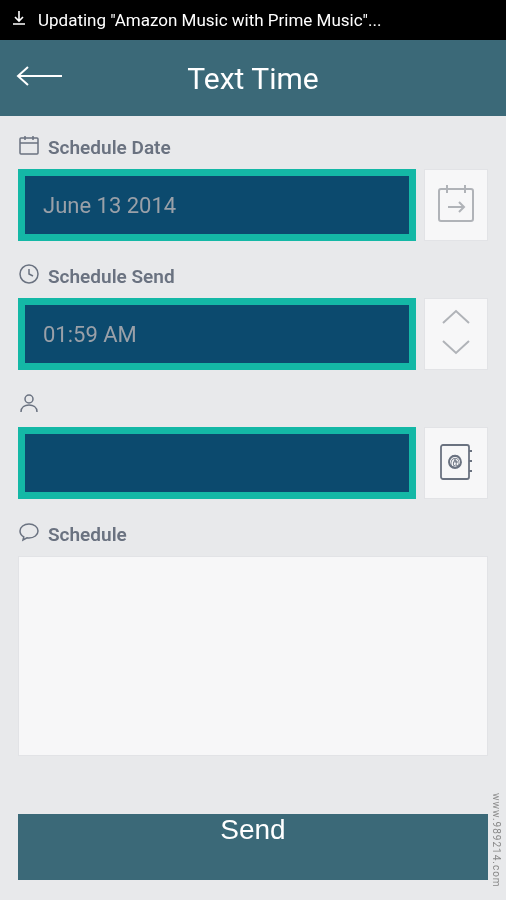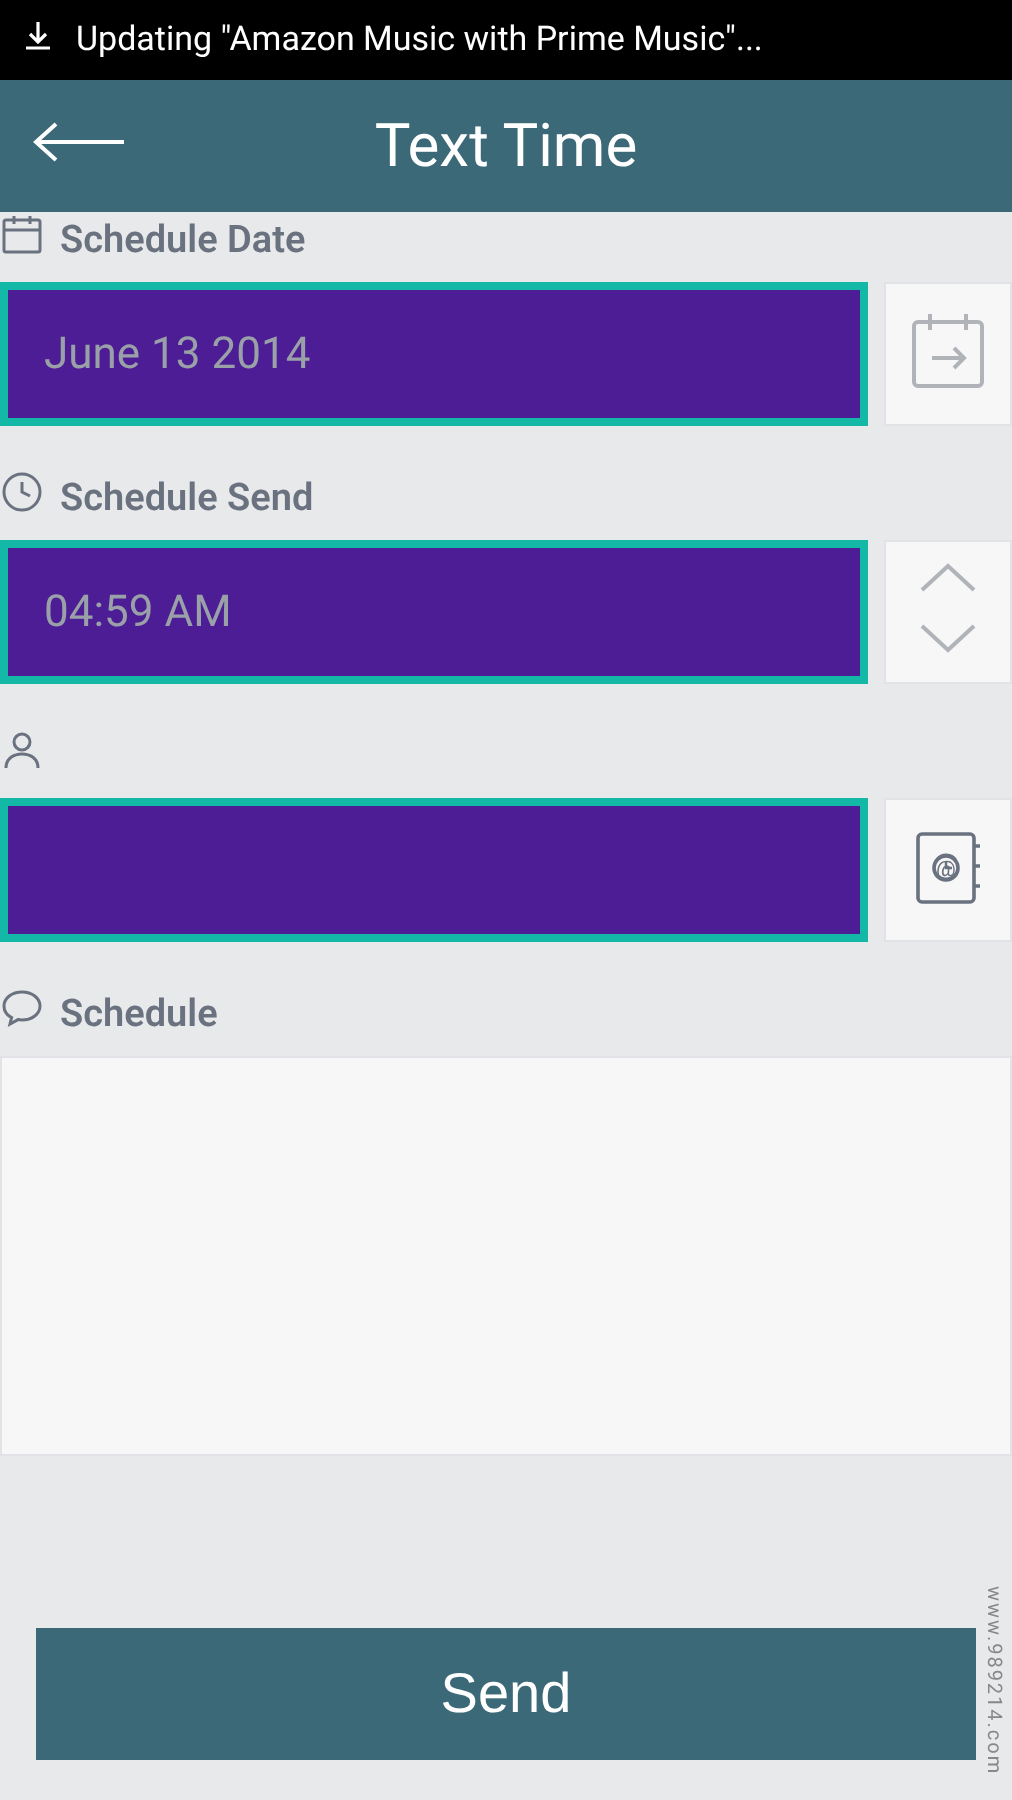--- a/index.html
+++ b/index.html
@@ -27,62 +27,63 @@
     .notification-bar svg {
       margin-right: 10px;
       flex-shrink: 0;
     }
     .notification-text {
       white-space: nowrap;
       overflow: hidden;
       text-overflow: ellipsis;
     }
     .header {
-      height: 66px;
+      height: 76px;
       background: #3b6978;
       color: #fff;
       display: flex;
       align-items: center;
       position: relative;
     }
     .back-button {
       position: absolute;
       left: 14px;
       top: 50%;
       transform: translateY(-50%);
       cursor: pointer;
     }
     .header-title {
       width: 100%;
       text-align: center;
       font-size: 30px;
       font-weight: 400;
     }
     .content {
+      padding: 18px;
     }
     .section-label {
       display: flex;
       align-items: center;
       color: #6a7280;
       font-size: 19px;
       font-weight: 600;
       margin-bottom: 8px;
     }
     .section-label svg {
       margin-right: 8px;
     }
     .field-row {
       display: flex;
       gap: 8px;
       margin-bottom: 22px;
     }
     .field-main {
       flex: 1;
-      background: #4c1d95;
-      border: 4px solid #14b8a6;
+      background: #0c4a6e;
+      border: 7px solid #14b8a6;
       height: 72px;
       display: flex;
       align-items: center;
       padding: 0 18px;
       color: #9aa0a8;
       font-size: 22px;
     }
     .field-side {
       width: 64px;
       background: #f7f7f8;
@@ -102,21 +103,20 @@
     .send-button {
       width: calc(100% - 36px);
       position: absolute;
       bottom: 20px;
       left: 18px;
       height: 66px;
       background: #3b6978;
       color: #fff;
       font-size: 28px;
       display: flex;
-      align-items: center;
       justify-content: center;
       cursor: pointer;
       border: none;
     }
     .watermark {
       position: absolute;
       right: 4px;
       bottom: 12px;
       font-size: 10px;
       color: #888;
@@ -191,21 +191,21 @@
     <span>
       <svg width="22" height="22" viewBox="0 0 22 22" fill="none" stroke="#6a7280" stroke-width="1.5">
         <circle cx="11" cy="11" r="9"></circle>
         <path d="M11 6 L11 11 L15 13"></path>
       </svg>
     </span>
     <span>Schedule Send</span>
   </div>
   <div class="field-row">
     <div class="field-main">
-      <span>04:59 AM</span>
+      <span>01:59 AM</span>
     </div>
     <div class="field-side" style="gap:6px;">
       <span>
         <svg width="34" height="20" viewBox="0 0 34 20" fill="none" stroke="#b0b3b8" stroke-width="2">
           <path d="M4 16 L17 4 L30 16"></path>
         </svg>
       </span>
       <span>
         <svg width="34" height="20" viewBox="0 0 34 20" fill="none" stroke="#b0b3b8" stroke-width="2">
           <path d="M4 4 L17 16 L30 4"></path>

